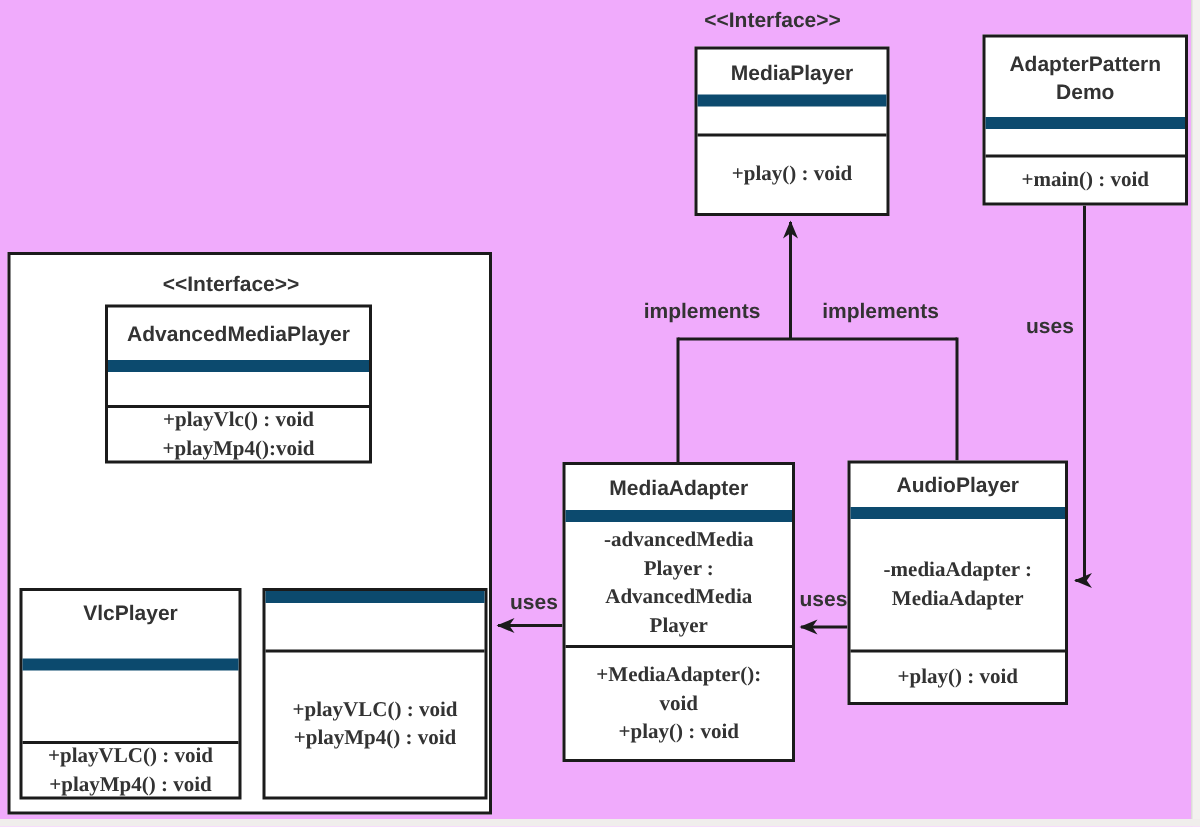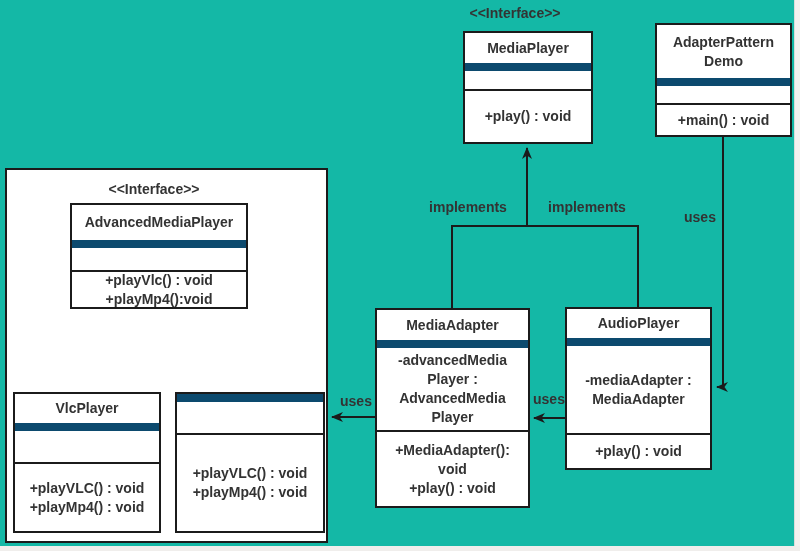--- a/index.html
+++ b/index.html
@@ -5,21 +5,21 @@
   html, body {
     margin: 0;
     padding: 0;
     background: #ffffff;
     font-family: "Liberation Sans", sans-serif;
   }
   .canvas {
     position: relative;
     width: 800px;
     height: 551px;
-    background: #14b8a6;
+    background: #f0abfc;
     overflow: hidden;
     color: #333333;
   }
   
   .edge-right {
     position: absolute;
     left: 794px; top: 0; width: 6px; height: 551px;
     background: #f3f1ef;
     border-left: 1px solid #dddbd9;
   }
@@ -54,21 +54,21 @@
     justify-content: center;
     text-align: center;
     font-size: 14px;
     font-weight: 700;
     line-height: 19px;
     white-space: pre-line;
     overflow: hidden;
   }
   .c-attrs { border-top: 8px solid #0c4a6e; }
   .c-methods { border-top: 2px solid #1b1b1b; flex: 1; }
-  .m-line { white-space: pre-line; }
+  .m-line { white-space: pre-line; font-family: Liberation Serif, serif; }
   .stereo {
     position: absolute;
     text-align: center;
     font-size: 14px;
     font-weight: 700;
     color: #333333;
   }
   .edge-label {
     position: absolute;
     text-align: center;
@@ -133,21 +133,21 @@
 
   <div class="uml-class" style="left:70px; top:203px; width:178px; height:106px;">
     <div class="c-title" style="height:35px;">AdvancedMediaPlayer</div>
     <div class="c-attrs" style="height:22px;"></div>
     <div class="c-methods">
       <div class="m-line">+playVlc() : void</div>
       <div class="m-line">+playMp4():void</div>
     </div>
   </div>
 
-  <div class="uml-class" style="left:13px; top:392px; width:148px; height:141px;">
+  <div class="uml-class" style="left:13px; top:392px; width:148px; height:141px;gap:16px;">
     <div class="c-title" style="height:29px;">VlcPlayer</div>
     <div class="c-attrs" style="height:31px;"></div>
     <div class="c-methods">
       <div class="m-line">+playVLC() : void</div>
       <div class="m-line">+playMp4() : void</div>
     </div>
   </div>
 
   <div class="uml-class" style="left:175px; top:392px; width:150px; height:141px;">
     <div class="c-attrs" style="height:31px;"></div>

